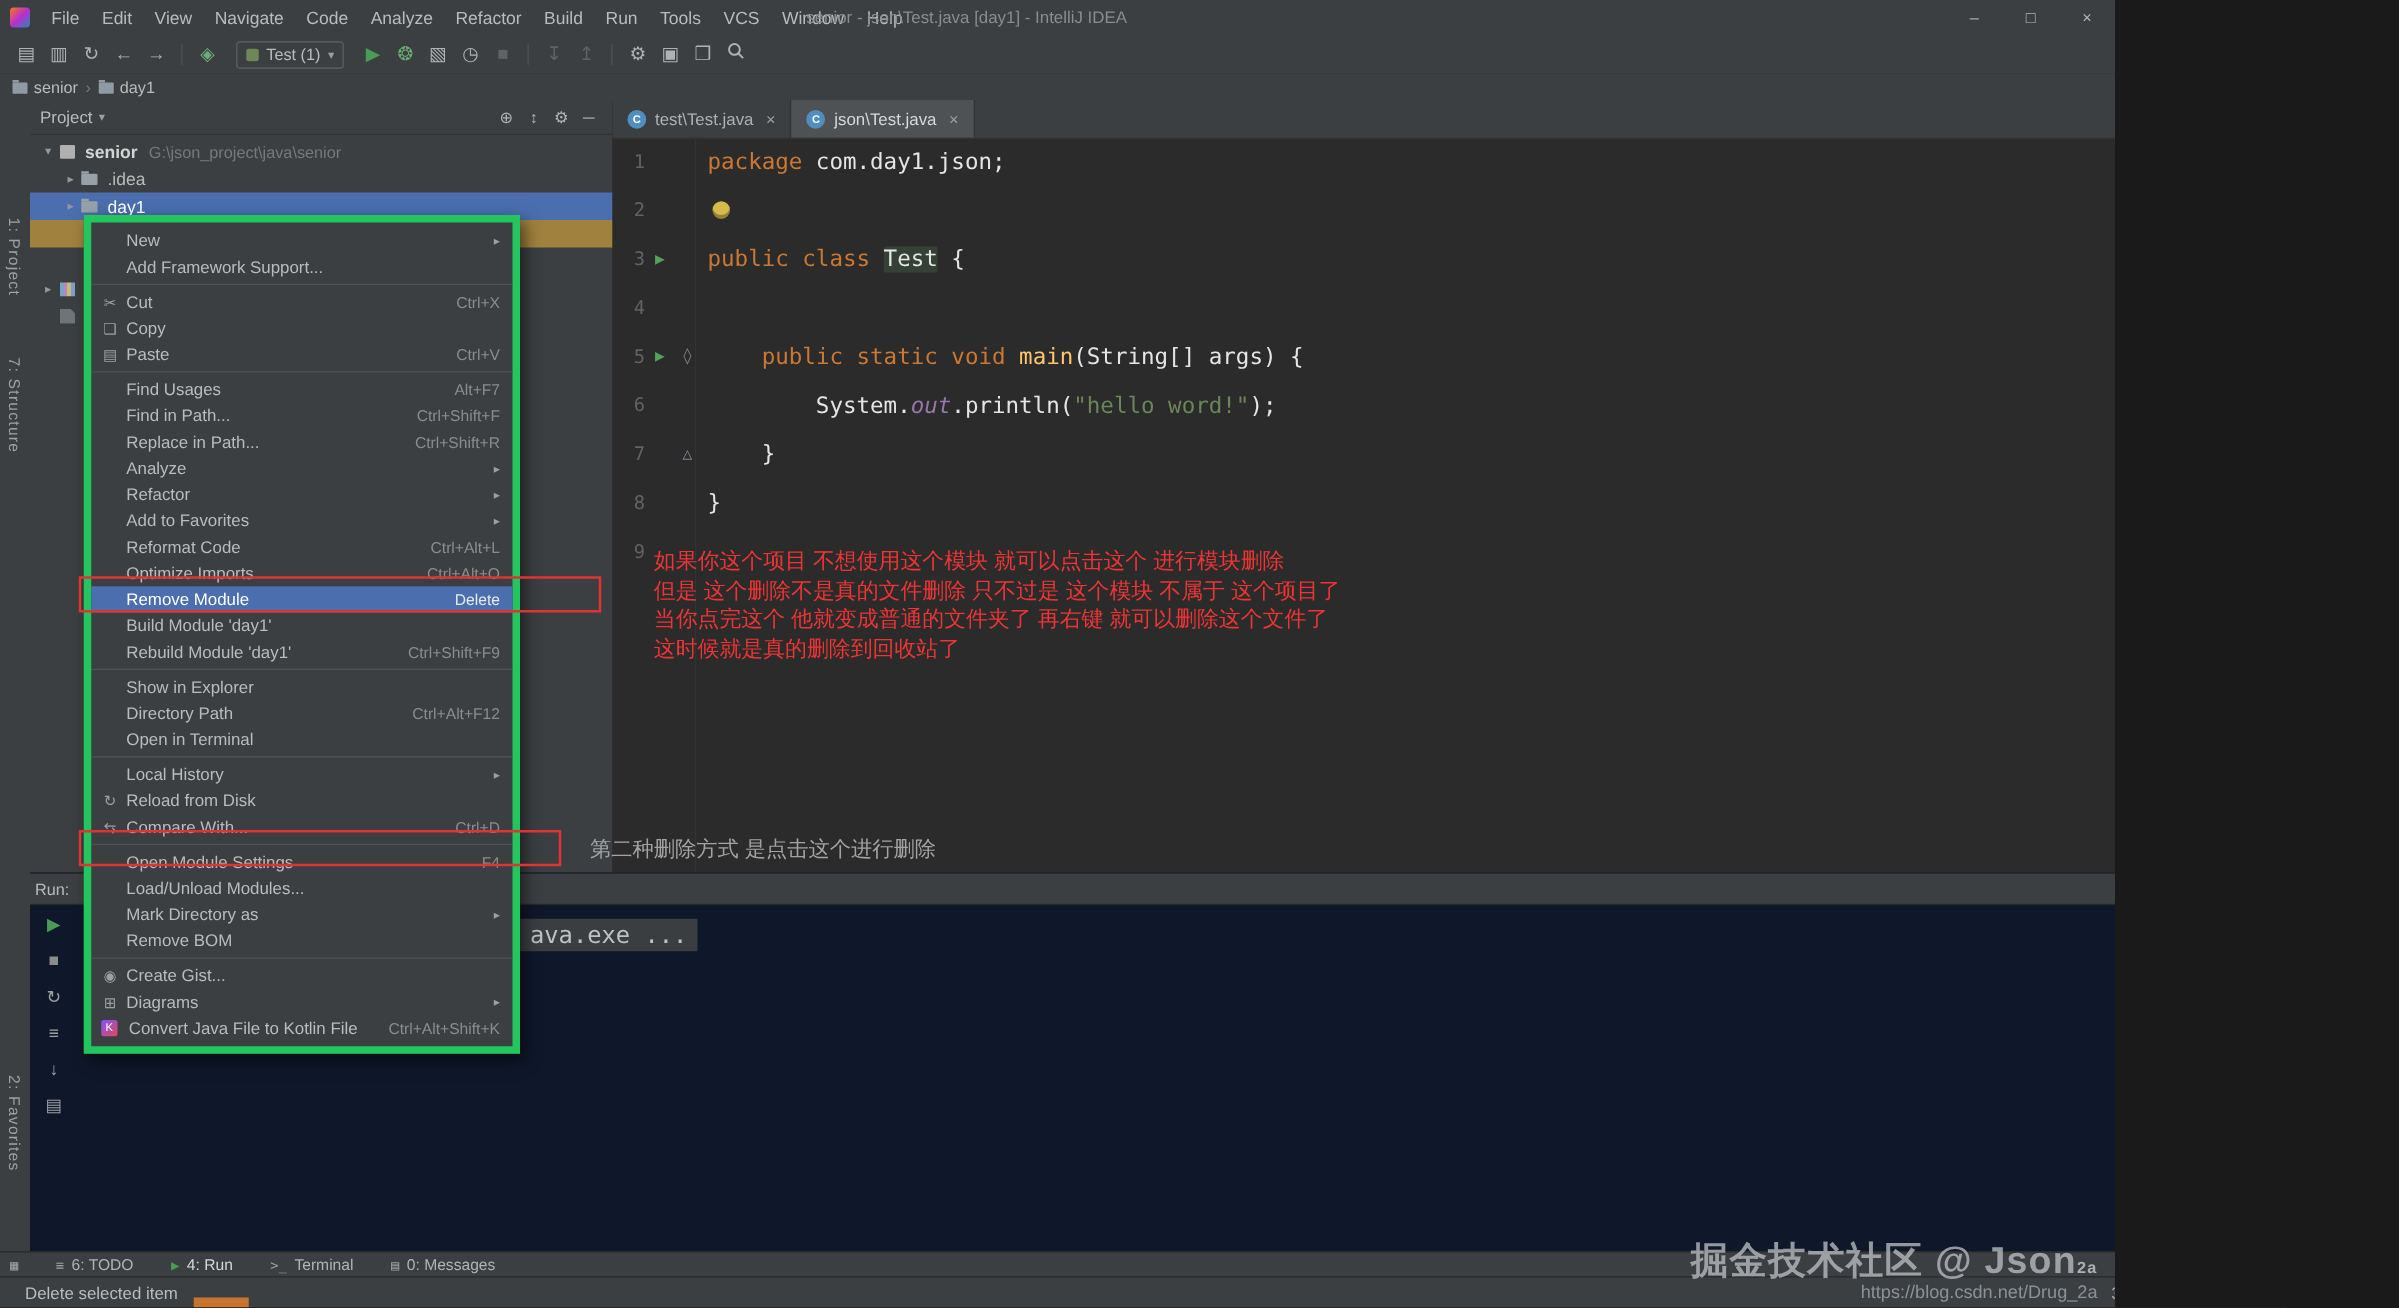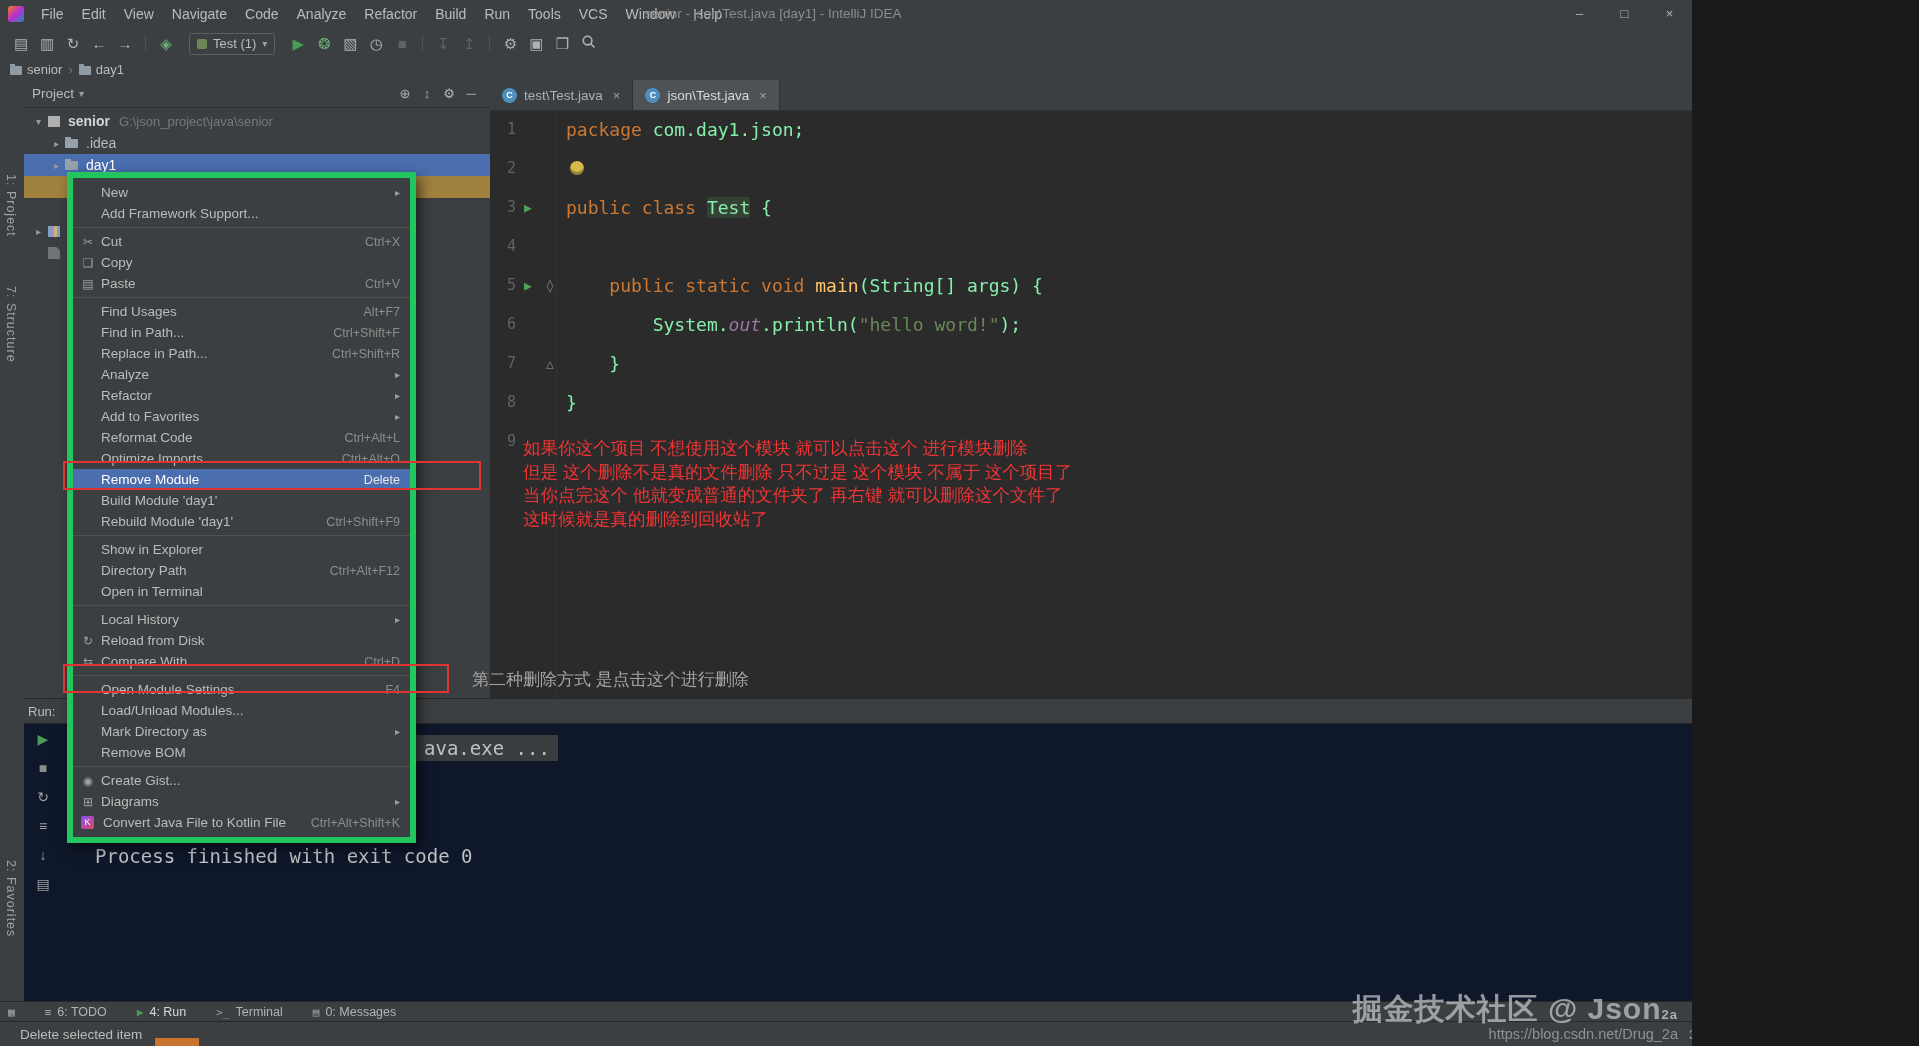--- a/index.html
+++ b/index.html
@@ -74,21 +74,21 @@
   #code-lines{position:absolute;top:30px;left:0;right:0;bottom:0;
               font-family:"DejaVu Sans Mono","Liberation Mono",monospace;font-size:18px;}
   #code-lines::before{content:"";position:absolute;left:66px;top:0;bottom:0;width:1px;background:#313335;}
   .code-line{position:relative;height:39px;line-height:39px;white-space:pre;}
   .ln{position:absolute;left:0;width:26px;text-align:right;color:#606366;font-size:15px;}
   .g-run{position:absolute;left:34px;color:#4fa35a;font-size:13px;}
   .g-d2{position:absolute;left:56px;color:#7d858c;font-size:13px;}
   .bulb{position:absolute;left:80px;top:12px;width:14px;height:14px;border-radius:50%;
         background:#d6b94d;box-shadow:inset 0 -3px 0 rgba(0,0,0,.3);}
   .ct{position:absolute;left:76px;}
-  .kw{color:#cc7832;} .pl{color:#86efac;} .st{color:#6a8759;}
+  .kw{color:#cc7832;} .pl{color:#e5e5e5;} .st{color:#6a8759;}
   .fd{color:#9876aa;font-style:italic;} .mt{color:#ffc66d;}
   .hl{background:#344134;border-radius:2px;}
   #annotations{position:absolute;left:33px;top:327px;font-family:"Liberation Sans",sans-serif;}
   .anno-line{color:#ef3434;font-size:17.5px;line-height:23.5px;white-space:nowrap;}
   #inspection-ok{position:absolute;right:6px;top:33px;color:#5fad65;font-size:14px;}
 
   
   #run-panel{position:absolute;left:24px;top:698px;width:1873px;height:303px;background:#0f172a;border-top:1px solid #282828;}
   .rp-header{height:24px;background:#3c3f41;display:flex;align-items:center;padding:0 10px 0 4px;border-bottom:1px solid #282828;}
   .rp-title{color:#bbbbbb;font-size:13px;}
@@ -315,21 +315,20 @@
     <div id="rp-icons">
         <span class="rp-icon" style="color: rgb(73, 156, 84);">▶</span>
         <span class="rp-icon" style="color: rgb(140, 140, 140);">■</span>
         <span class="rp-icon" style="color: rgb(157, 160, 162);">↻</span>
         <span class="rp-icon" style="color: rgb(157, 160, 162);">≡</span>
         <span class="rp-icon" style="color: rgb(157, 160, 162);">↓</span>
         <span class="rp-icon" style="color: rgb(157, 160, 162);">▤</span>
       </div>
     <div id="console">
       <span class="console-cmd">ava.exe ...</span>
-      <span class="console-result">Process finished with exit code 0</span>
     </div>
   </div>
 
   <div id="context-menu">
       <div class="menu-row">
         <span class="m-icon"></span>
         <span class="m-label">New</span>
         <span class="m-right m-arrow">▸</span>
       </div>
       <div class="menu-row">

